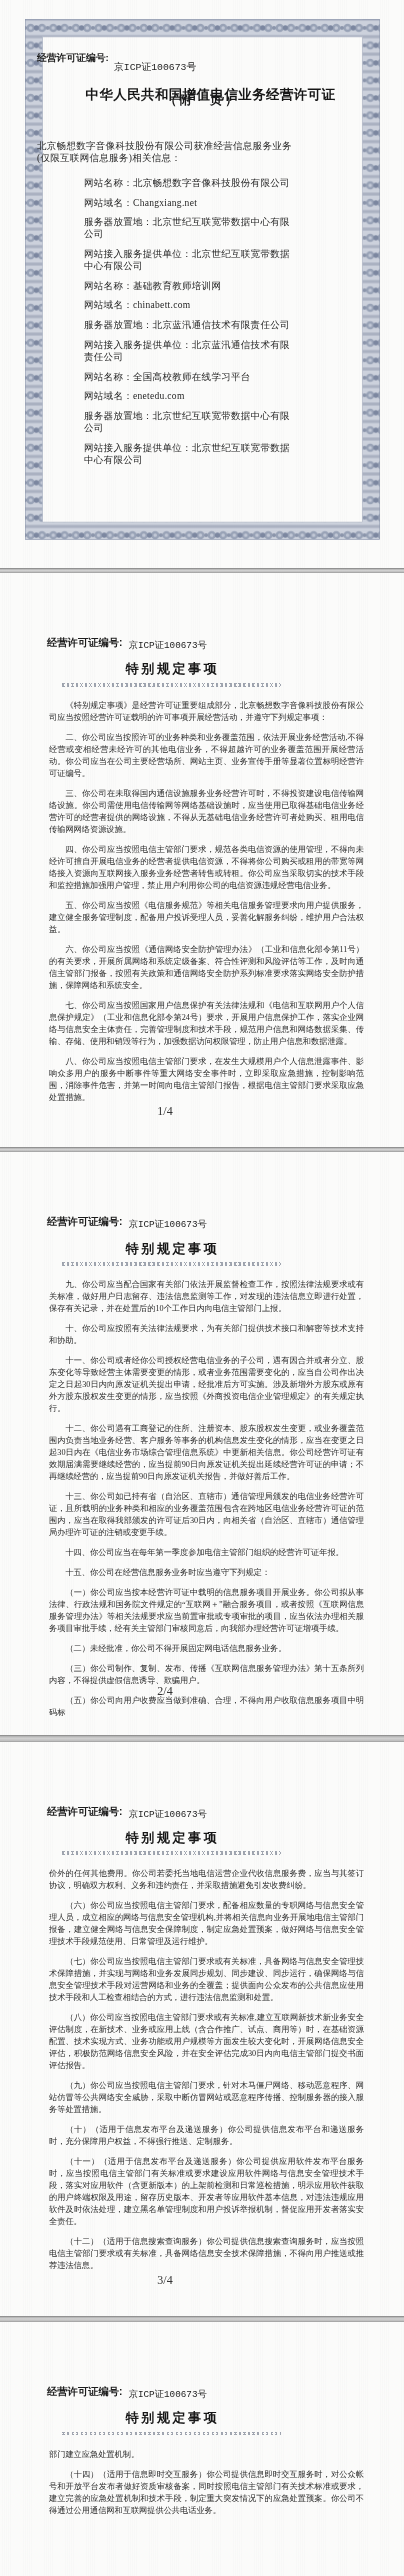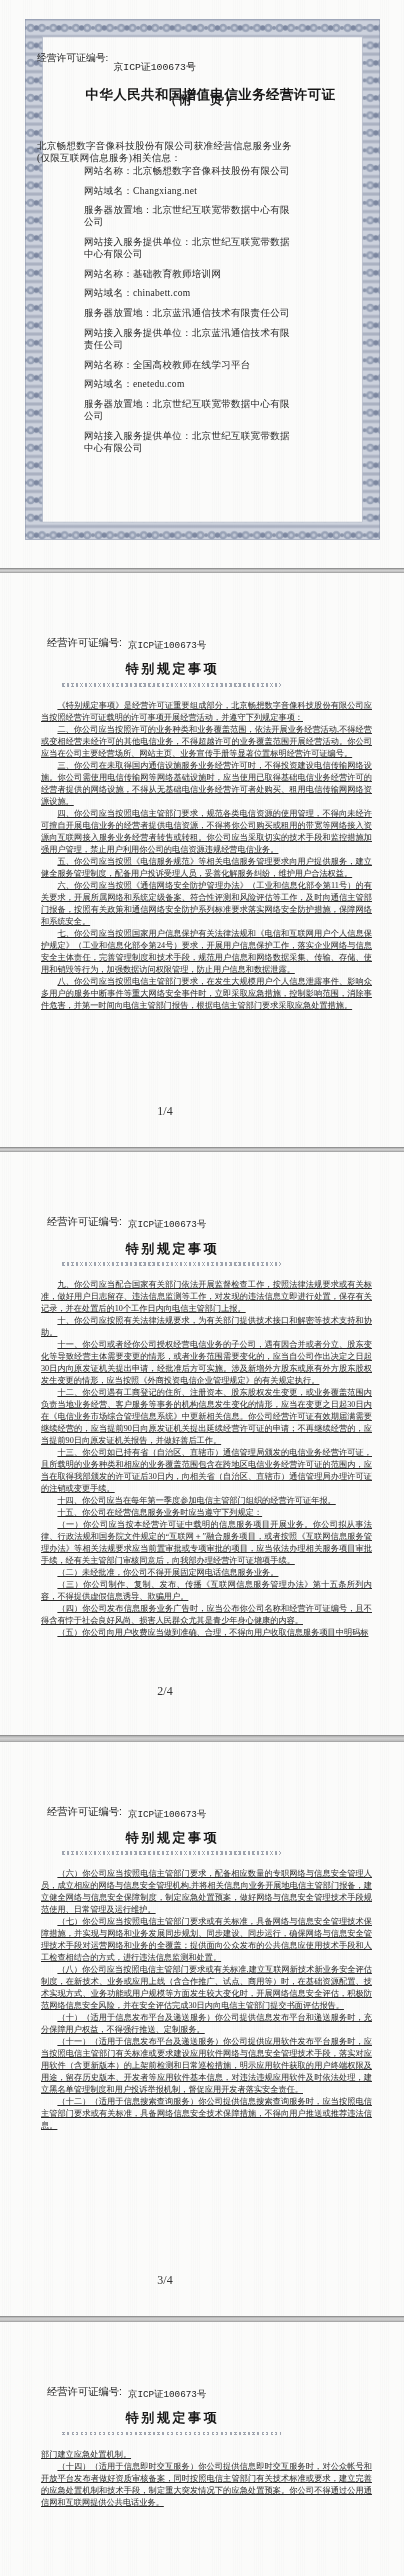--- a/index.html
+++ b/index.html
@@ -6,43 +6,43 @@
   body{width:405px;font-family:"Liberation Serif",serif;color:#262626;}
   .stage{width:405px;}
   .page{position:relative;width:405px;background:#fbfbfa;overflow:hidden;box-sizing:border-box;
         background-image:repeating-linear-gradient(90deg, rgba(120,126,138,0.025) 0 0.5px, transparent 0.5px 2.1px);}
   .page-sep{height:5.2px;background:linear-gradient(#aeaeae,#d2d2d2 45%,#bcbcbc);border-top:0.5px solid #929292;border-bottom:0.5px solid #a8a8a8;box-sizing:border-box;}
   .page-sep.thick{height:6.2px;}
 
   
   .cert-border{position:absolute;top:18.5px;left:25px;}
   .cert-head{position:absolute;top:52px;left:37px;white-space:nowrap;}
-  .lbl{font-family:"Liberation Sans",sans-serif;font-weight:normal;font-size:9.8px;color:#1d1d1d;}
+  .lbl{font-family:"Liberation Sans",sans-serif;font-weight:bold;font-size:9.8px;color:#1d1d1d;}
   .cert-head .val{display:inline-block;transform:translateY(9.3px);margin-left:3.1px;font-size:9.8px;font-family:"Liberation Mono",monospace;color:#1f1f1f;}
   .cert-title{position:absolute;top:78px;left:0;width:100%;margin:8px;text-align:center;
               font-size:13.4px;font-weight:bold;letter-spacing:0.5px;color:#161616;}
   .cert-sub{position:absolute;top:92px;left:0;width:100%;margin:0;text-align:center;
             font-size:12px;font-weight:bold;letter-spacing:3.1px;color:#1a1a1a;}
   .cert-body{position:absolute;top:140px;left:37px;width:255px;font-size:9.5px;line-height:12px;letter-spacing:0.3px;color:#242424;}
-  .cert-intro{margin:0 0 1px 0;}
+  .cert-intro{margin:0 0 13px 0;}
   .cert-line{margin:0 0 7.7px 0;padding-left:47px;}
 
   
   .spec{padding-top:63px;}
   .spec-head{margin-left:47px;white-space:nowrap;}
   .spec-head .val{display:inline-block;transform:translateY(2.1px);margin-left:4.1px;font-size:9.3px;font-family:"Liberation Mono",monospace;color:#1f1f1f;}
   .spec-head .lbl{font-size:10.3px;}
   .spec-title{margin:10.3px 0 0 41px;width:263px;text-align:center;
               font-size:13px;font-weight:bold;letter-spacing:2.6px;color:#161616;}
   .zigzag{margin:4.6px 0 0 62px;width:219px;height:3.6px;
     background:
       repeating-linear-gradient(115deg, transparent 0 1.5px, #a2a7b1 1.5px 2.6px, transparent 2.6px 4.1px),
       repeating-linear-gradient(65deg, transparent 0 1.5px, #9aa0ab 1.5px 2.6px, transparent 2.6px 4.1px);}
   .spec-body{margin:13.4px 33px 0 41px;font-size:8.2px;line-height:12px;text-align:justify;color:#2a2a2a;}
-  .para{margin:0;text-indent:2em;text-decoration:underline;}
+  .para{margin:8px;text-indent:2em;}
   .para.cont{text-indent:0;}
   .page-num{position:absolute;left:0;width:330px;text-align:center;font-size:12px;color:#333;}
 </style>
 </head>
 <body>
 
 <div class="stage">
 
   <section class="page" style="height:568px">
     <svg class="cert-border" width="355" height="521" aria-hidden="true" viewBox="0 0 690 1012">
@@ -131,39 +131,40 @@
         <p class="para">九、你公司应当配合国家有关部门依法开展监督检查工作，按照法律法规要求或有关标准，做好用户日志留存、违法信息监测等工作，对发现的违法信息立即进行处置，保存有关记录，并在处置后的10个工作日内向电信主管部门上报。</p>
         <p class="para">十、你公司应按照有关法律法规要求，为有关部门提供技术接口和解密等技术支持和协助。</p>
         <p class="para">十一、你公司或者经你公司授权经营电信业务的子公司，遇有因合并或者分立、股东变化等导致经营主体需要变更的情形，或者业务范围需要变化的，应当自公司作出决定之日起30日内向原发证机关提出申请，经批准后方可实施。涉及新增外方股东或原有外方股东股权发生变更的情形，应当按照《外商投资电信企业管理规定》的有关规定执行。</p>
         <p class="para">十二、你公司遇有工商登记的住所、注册资本、股东股权发生变更，或业务覆盖范围内负责当地业务经营、客户服务等事务的机构信息发生变化的情形，应当在变更之日起30日内在《电信业务市场综合管理信息系统》中更新相关信息。你公司经营许可证有效期届满需要继续经营的，应当提前90日向原发证机关提出延续经营许可证的申请；不再继续经营的，应当提前90日向原发证机关报告，并做好善后工作。</p>
         <p class="para">十三、你公司如已持有省（自治区、直辖市）通信管理局颁发的电信业务经营许可证，且所载明的业务种类和相应的业务覆盖范围包含在跨地区电信业务经营许可证的范围内，应当在取得我部颁发的许可证后30日内，向相关省（自治区、直辖市）通信管理局办理许可证的注销或变更手续。</p>
         <p class="para">十四、你公司应当在每年第一季度参加电信主管部门组织的经营许可证年报。</p>
         <p class="para">十五、你公司在经营信息服务业务时应当遵守下列规定：</p>
         <p class="para">（一）你公司应当按本经营许可证中载明的信息服务项目开展业务。你公司拟从事法律、行政法规和国务院文件规定的“互联网＋”融合服务项目，或者按照《互联网信息服务管理办法》等相关法规要求应当前置审批或专项审批的项目，应当依法办理相关服务项目审批手续，经有关主管部门审核同意后，向我部办理经营许可证增项手续。</p>
         <p class="para">（二）未经批准，你公司不得开展固定网电话信息服务业务。</p>
         <p class="para">（三）你公司制作、复制、发布、传播《互联网信息服务管理办法》第十五条所列内容，不得提供虚假信息诱导、欺骗用户。</p>
-        <p class="para">（四）你公司发布信息服务业务广告时，应当公布你公司名称和经营许可证编号，且不得含有悖于社会良好风尚、损害人民群众尤其是青少年身心健康的内容。</p>
         <p class="para">（五）你公司向用户收费应当做到准确、合理，不得向用户收取信息服务项目中明码标</p>
       </div>
     <div class="page-num" style="bottom:36px">2/4</div>
   </section>
 
   <div class="page-sep thick"></div>
 
   <section class="page spec" style="height:574px">
     <div class="spec-head">
       <span class="lbl">经营许可证编号:</span>
       <span class="val">京ICP证100673号</span>
     </div>
     <h2 class="spec-title">特别规定事项</h2>
     <div class="zigzag"></div>
     <div class="spec-body">
+        <p class="para cont">价外的任何其他费用。你公司若委托当地电信运营企业代收信息服务费，应当与其签订协议，明确双方权利、义务和违约责任，并采取措施避免引发收费纠纷。</p>
         <p class="para">（六）你公司应当按照电信主管部门要求，配备相应数量的专职网络与信息安全管理人员，成立相应的网络与信息安全管理机构,并将相关信息向业务开展地电信主管部门报备，建立健全网络与信息安全保障制度，制定应急处置预案，做好网络与信息安全管理技术手段规范使用、日常管理及运行维护。</p>
         <p class="para">（七）你公司应当按照电信主管部门要求或有关标准，具备网络与信息安全管理技术保障措施，并实现与网络和业务发展同步规划、同步建设、同步运行，确保网络与信息安全管理技术手段对运营网络和业务的全覆盖；提供面向公众发布的公共信息应使用技术手段和人工检查相结合的方式，进行违法信息监测和处置。</p>
         <p class="para">（八）你公司应当按照电信主管部门要求或有关标准,建立互联网新技术新业务安全评估制度，在新技术、业务或应用上线（含合作推广、试点、商用等）时，在基础资源配置、技术实现方式、业务功能或用户规模等方面发生较大变化时，开展网络信息安全评估，积极防范网络信息安全风险，并在安全评估完成30日内向电信主管部门提交书面评估报告。</p>
+        <p class="para">（九）你公司应当按照电信主管部门要求，针对木马僵尸网络、移动恶意程序、网站仿冒等公共网络安全威胁，采取中断仿冒网站或恶意程序传播、控制服务器的接入服务等处置措施。</p>
         <p class="para">（十）（适用于信息发布平台及递送服务）你公司提供信息发布平台和递送服务时，充分保障用户权益，不得强行推送、定制服务。</p>
         <p class="para">（十一）（适用于信息发布平台及递送服务）你公司提供应用软件发布平台服务时，应当按照电信主管部门有关标准或要求建设应用软件网络与信息安全管理技术手段，落实对应用软件（含更新版本）的上架前检测和日常巡检措施，明示应用软件获取的用户终端权限及用途，留存历史版本、开发者等应用软件基本信息，对违法违规应用软件及时依法处理，建立黑名单管理制度和用户投诉举报机制，督促应用开发者落实安全责任。</p>
         <p class="para">（十二）（适用于信息搜索查询服务）你公司提供信息搜索查询服务时，应当按照电信主管部门要求或有关标准，具备网络信息安全技术保障措施，不得向用户推送或推荐违法信息。</p>
       </div>
     <div class="page-num" style="bottom:28px">3/4</div>
   </section>
 
   <div class="page-sep thick"></div>
 
   <section class="page spec" style="height:551px">

